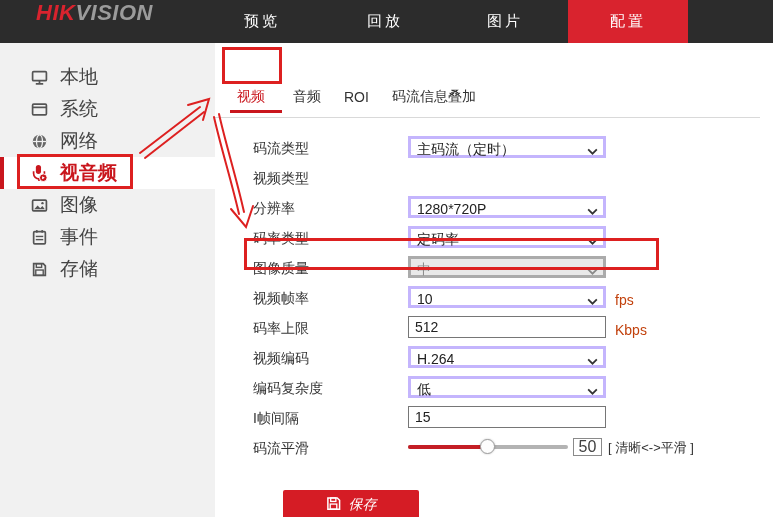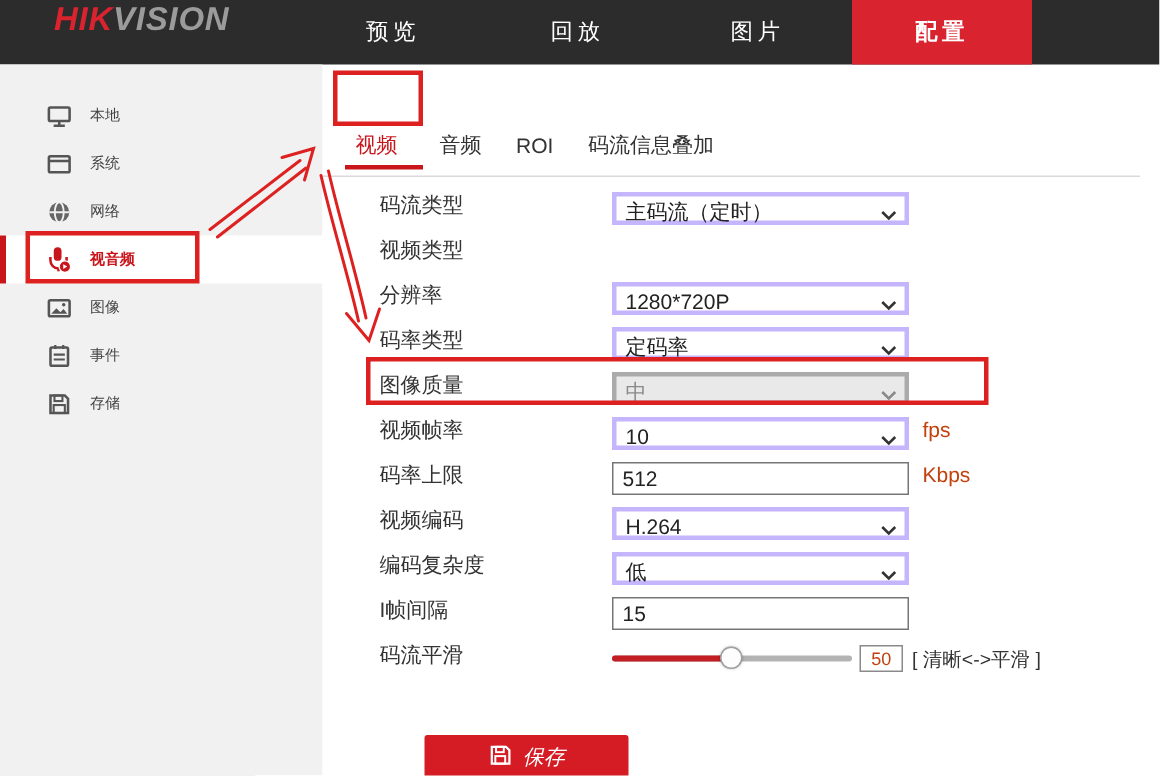--- a/index.html
+++ b/index.html
@@ -11,62 +11,62 @@
   .topbar { position:absolute; left:0; top:0; width:773px; height:43px; background:#2c2c2c; }
   .logo { position:absolute; left:36px; top:0; height:43px; display:flex; 
           font-size:22px; font-weight:bold; font-style:italic; letter-spacing:0.5px; }
   .logo .hik { color:#d9232e; }
   .logo .vision { color:#9b9b9b; }
   .nav-item { position:absolute; top:0; height:43px; display:flex; align-items:center; justify-content:center;
               color:#ffffff; font-size:15px; letter-spacing:3px; cursor:pointer; }
   .nav-item.n0 { left:232px; width:60px; }
   .nav-item.n1 { left:355px; width:60px; }
   .nav-item.n2 { left:475px; width:60px; }
-  .nav-item.n3 { left:568px; width:120px; background:#d9232e; font-weight:bold; }
+  .nav-item.n3 { left:568px; width:120px; background:#d9232e; font-weight:normal; }
 
   
   .sidebar { position:absolute; left:0; top:43px; width:215px; height:474px; background:#f1f1f1; }
   .side-item { position:absolute; left:0; width:222px; height:32px; display:flex; align-items:center; cursor:pointer;
-               color:#444; font-size:10px; }
+               color:#444; font-size:19px; }
   .side-item .sicon { position:absolute; left:30px; width:18px; height:18px; display:flex; align-items:center; justify-content:center; }
   .side-item .slabel { position:absolute; left:60px; }
   .side-item.active { background:#ffffff; color:#c9161d; font-weight:bold;padding-left:28px; }
   .side-item.active .red-bar { position:absolute; left:0; top:0; width:4px; height:32px; background:#c9161d; }
 
   
   .main { position:absolute; left:215px; top:43px; width:558px; height:474px; background:#fff;margin-top:33px; }
   .tabbar { position:absolute; left:0; top:0; width:545px; height:42px; border-bottom:1px solid #d9d9d9; }
   .tab { position:absolute; top:0; height:42px; display:flex; align-items:center; font-size:14px; color:#333; cursor:pointer; }
   .tab.t0 { left:22px;  color:#c9161d; }
   .tab.t1 { left:78px; }
   .tab.t2 { left:129px; }
   .tab.t3 { left:177px; }
   .tab-underline { position:absolute; left:15px; top:34px; width:52px; height:3px; background:#c9161d; }
 
   
   .form { position:absolute; left:0; top:52px; width:558px; }
-  .frow { position:relative; height:30px; display:flex; align-items:flex-start; }
+  .frow { position:relative; height:30px; display:flex; align-items:flex-end; }
   .flabel { position:absolute; left:38px; font-size:14px; color:#333; }
   .fctrl { position:absolute; left:193px; }
   .sel { width:198px; height:22px; border:3px solid #c4b5fd; background:#fff; position:relative;
          font-size:14px; color:#222; line-height:20px; padding-left:6px; cursor:pointer; }
   .sel .chev { position:absolute; right:4px; top:4px; }
   .sel.disabled { background:#e9e9e9; border-color:#ababab; color:#8a8a8a; cursor:default; }
   .txt { width:198px; height:22px; border:1px solid #767676; background:#fff;
          font-size:14px; color:#222; line-height:20px; padding-left:6px; }
   .unit { position:absolute; left:400px; font-size:14px; color:#c2410c; }
 
   
   .slider-wrap { position:absolute; left:193px; width:365px; height:22px; }
   .track { position:absolute; left:0; top:9px; width:160px; height:4px; background:#b3b3b3; border-radius:2px; cursor:pointer; }
   .track-fill { position:absolute; left:0; top:0; height:4px; background:#c41e25; border-radius:2px; }
   .thumb { position:absolute; top:-6px; width:15px; height:15px; border-radius:50%; background:#fdfdfd;
            border:1px solid #9e9e9e; box-shadow:0 0 2px rgba(0,0,0,0.25); cursor:grab; }
   .slider-val { position:absolute; left:165px; top:2px; width:29px; height:18px; border:1px solid #8a8a8a;
-                font-size:12px; color:#c2410c; text-align:center; line-height:16px; background:#fff; }
+                font-size:16px; color:#404040; text-align:center; line-height:16px; background:#fff; }
   .slider-range { position:absolute; left:200px; top:3px; font-size:13px; color:#333; white-space:nowrap; }
 
   
   .save-btn { position:absolute; left:68px; top:414px; width:136px; height:30px; background:#d51c25; border:none;
               border-radius:2px; color:#fff; font-size:14px; display:flex; align-items:center; justify-content:center;
               gap:8px; cursor:pointer;font-style:italic; }
 
   
   .anno { position:absolute; border:3px solid #dd2020; pointer-events:none; }
   .anno-tab { left:222px; top:47px; width:60px; height:37px; }

